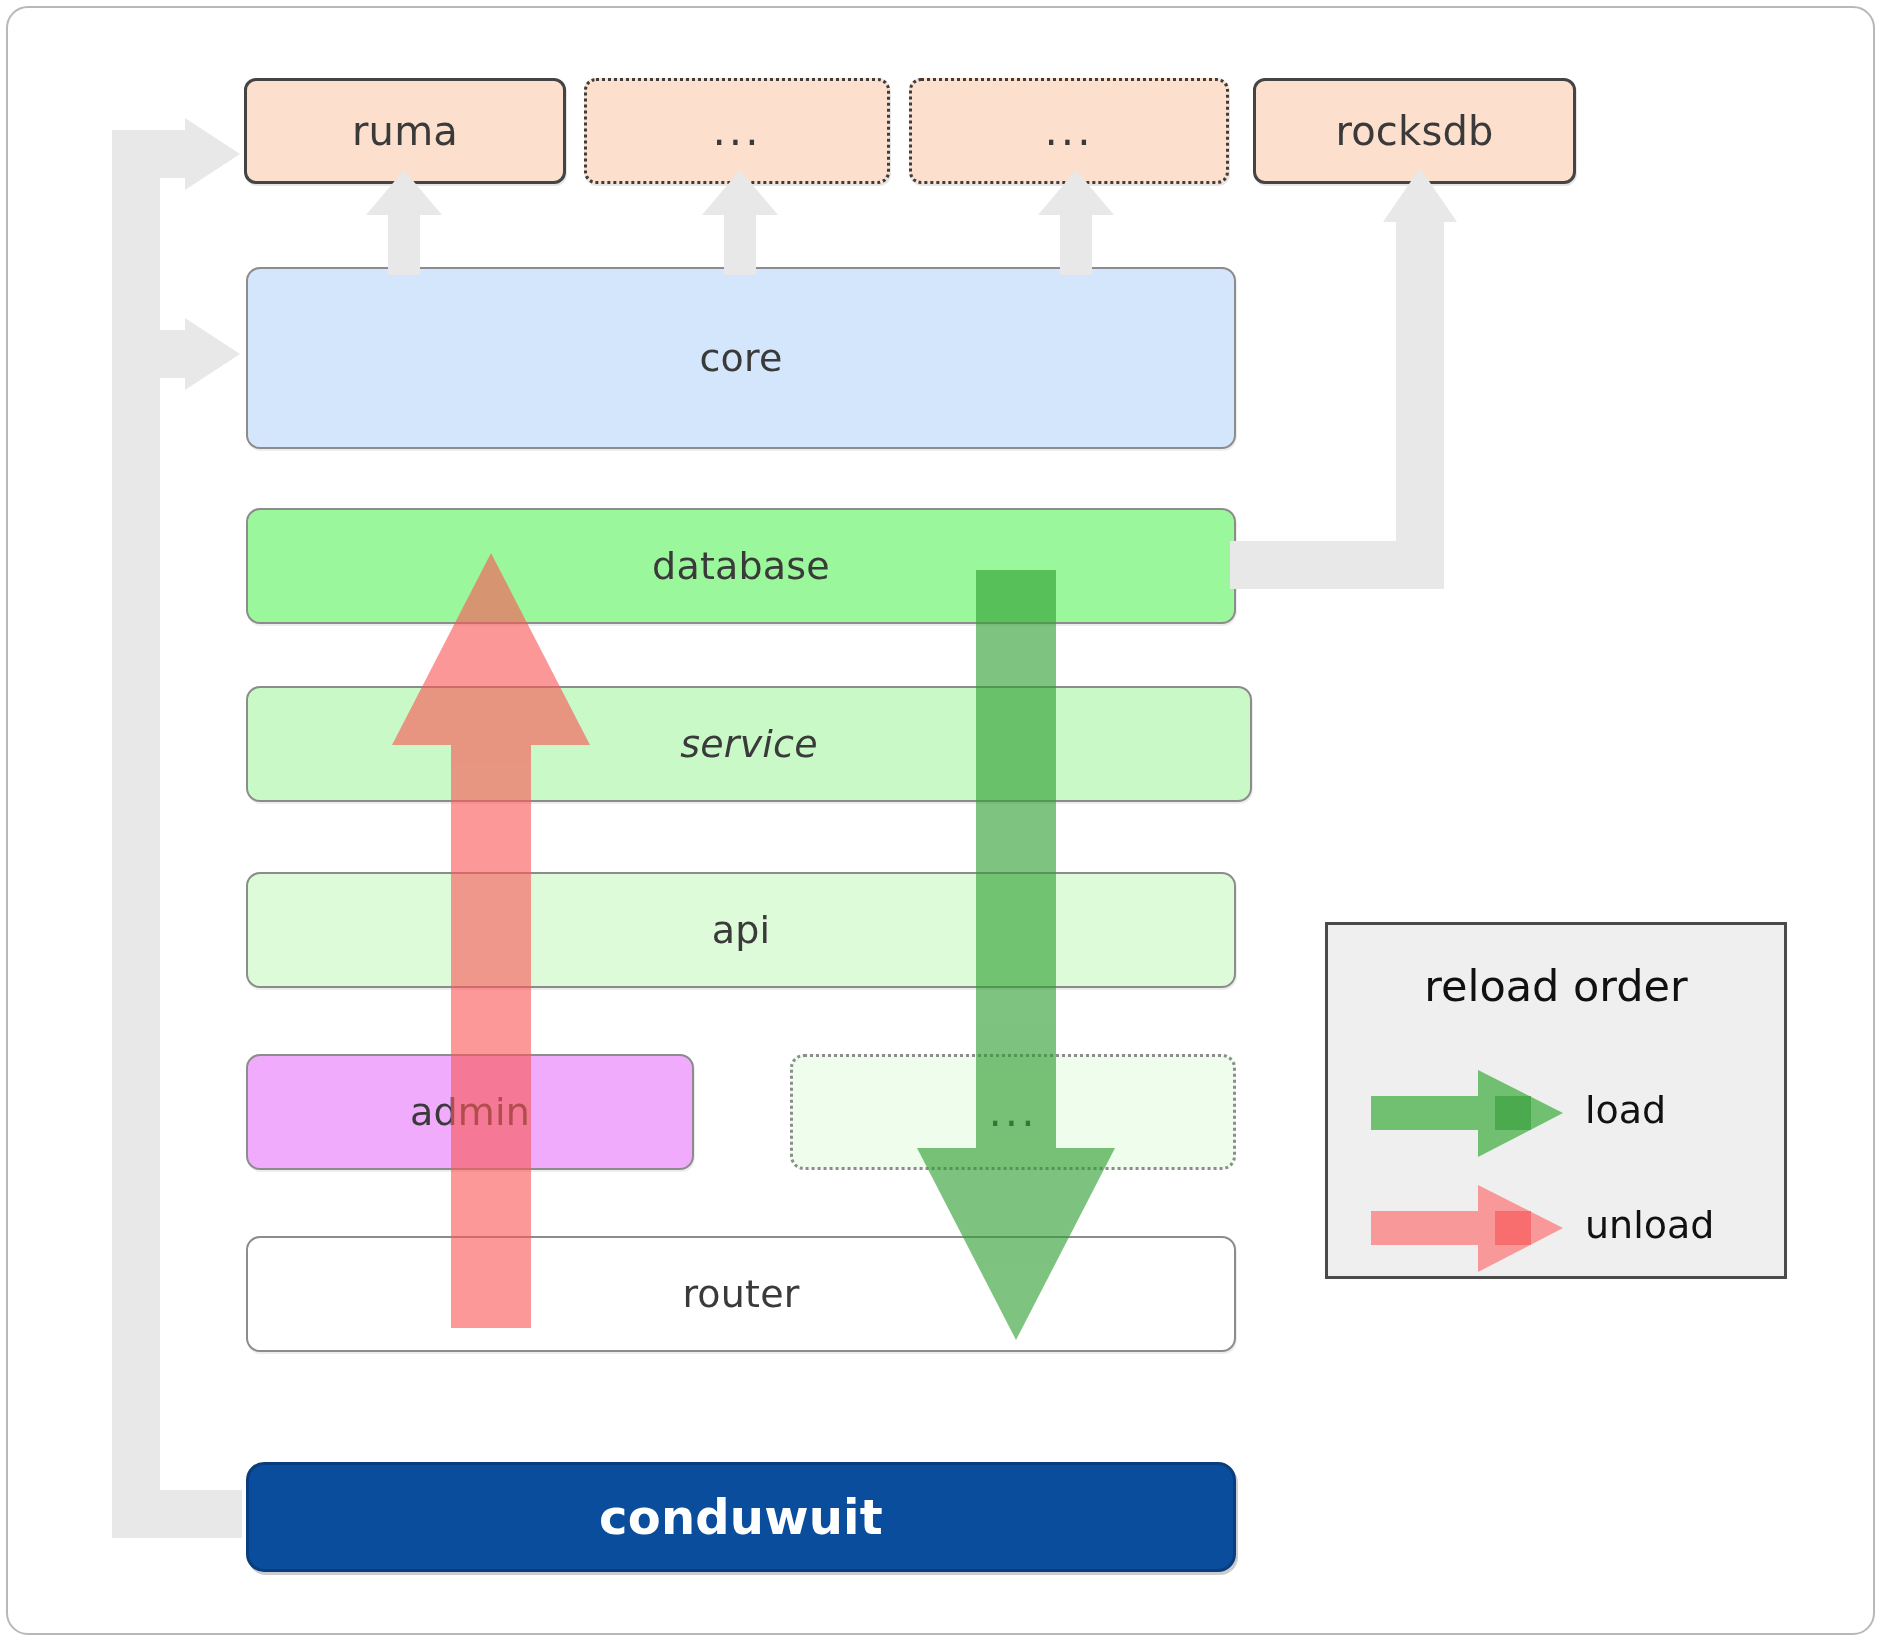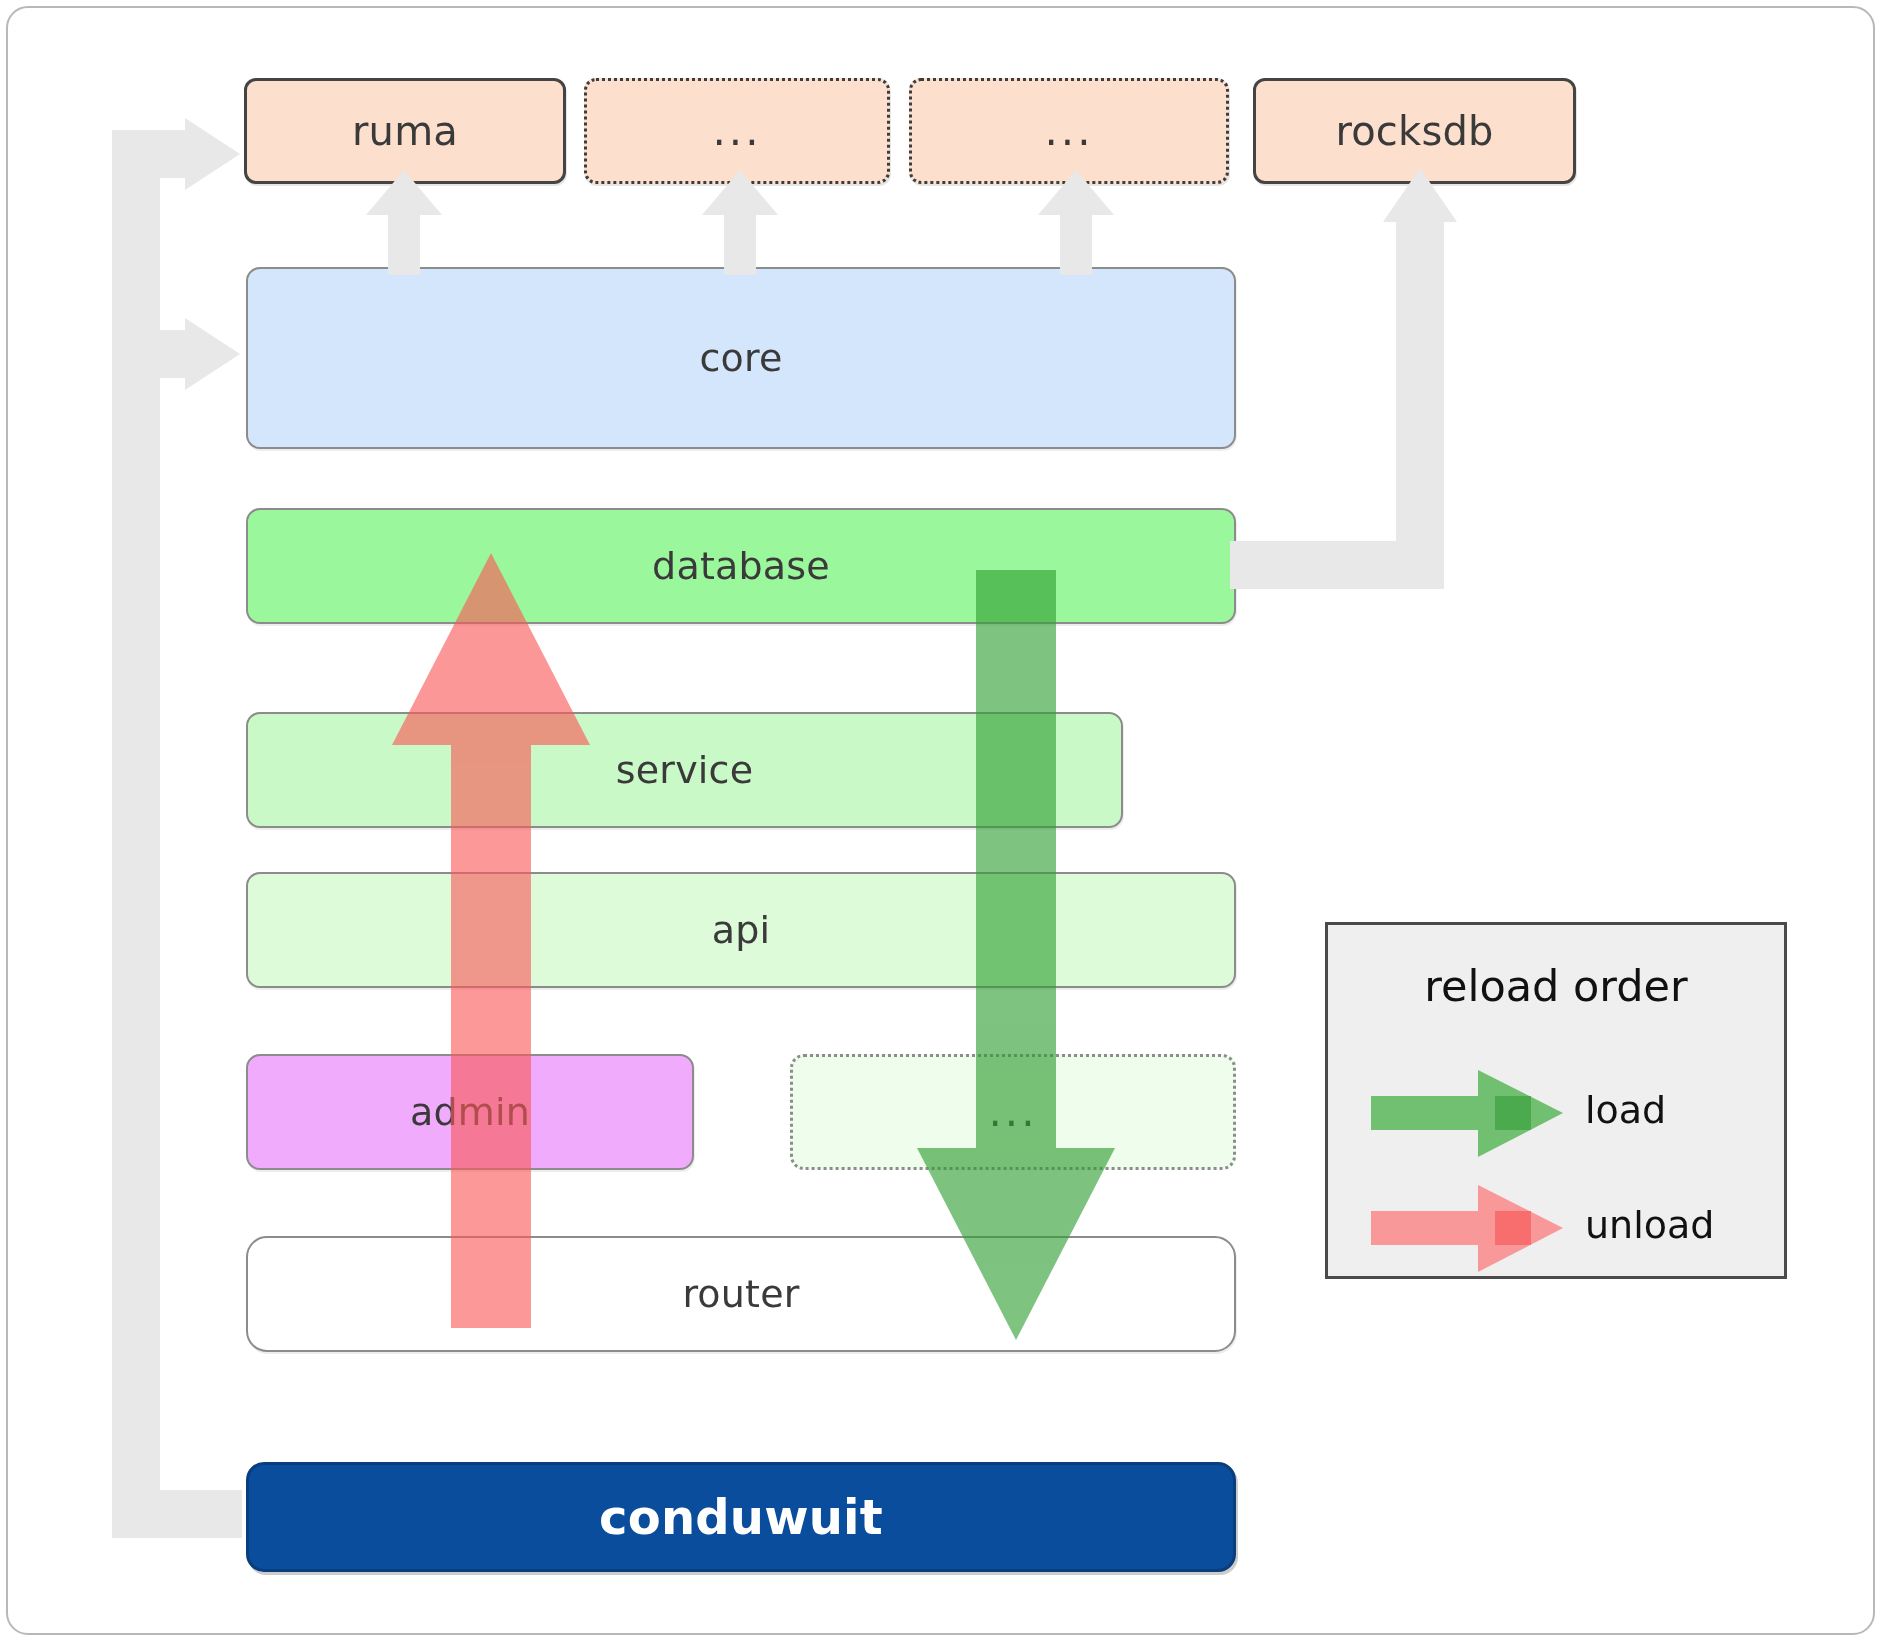--- a/index.html
+++ b/index.html
@@ -177,37 +177,37 @@
   </div>
 
   <div class="node layer core" style="left:246px; top:267px; width:990px; height:182px;">
     <span class="lbl">core</span>
   </div>
 
   <div class="node layer db" style="left:246px; top:508px; width:990px; height:116px;">
     <span class="lbl">database</span>
   </div>
 
-  <div class="node layer svc" style="left:246px; top:712px; width:877px; height:116px;">
+  <div class="node layer svc" style="left:246px; top:686px; width:1006px; height:116px;font-style:italic;">
     <span class="lbl">service</span>
   </div>
 
   <div class="node layer api" style="left:246px; top:872px; width:990px; height:116px;">
     <span class="lbl">api</span>
   </div>
 
   <div class="node layer admin" style="left:246px; top:1054px; width:448px; height:116px;">
     <span class="lbl">admin</span>
   </div>
 
   <div class="node layer dotted dots2" style="left:790px; top:1054px; width:446px; height:116px;">
     <span class="lbl dots">...</span>
   </div>
 
-  <div class="node layer router" style="left:246px; top:1236px; width:990px; height:116px;border-radius:21px;">
+  <div class="node layer router" style="left:246px; top:1236px; width:990px; height:116px;">
     <span class="lbl">router</span>
   </div>
 
   <div class="node main-app" style="left:246px; top:1462px; width:990px; height:110px;">
     <span class="lbl">conduwuit</span>
   </div>
 
   <svg class="overlay over" viewBox="0 0 1883 1643">
 
     <g opacity="0.62">

